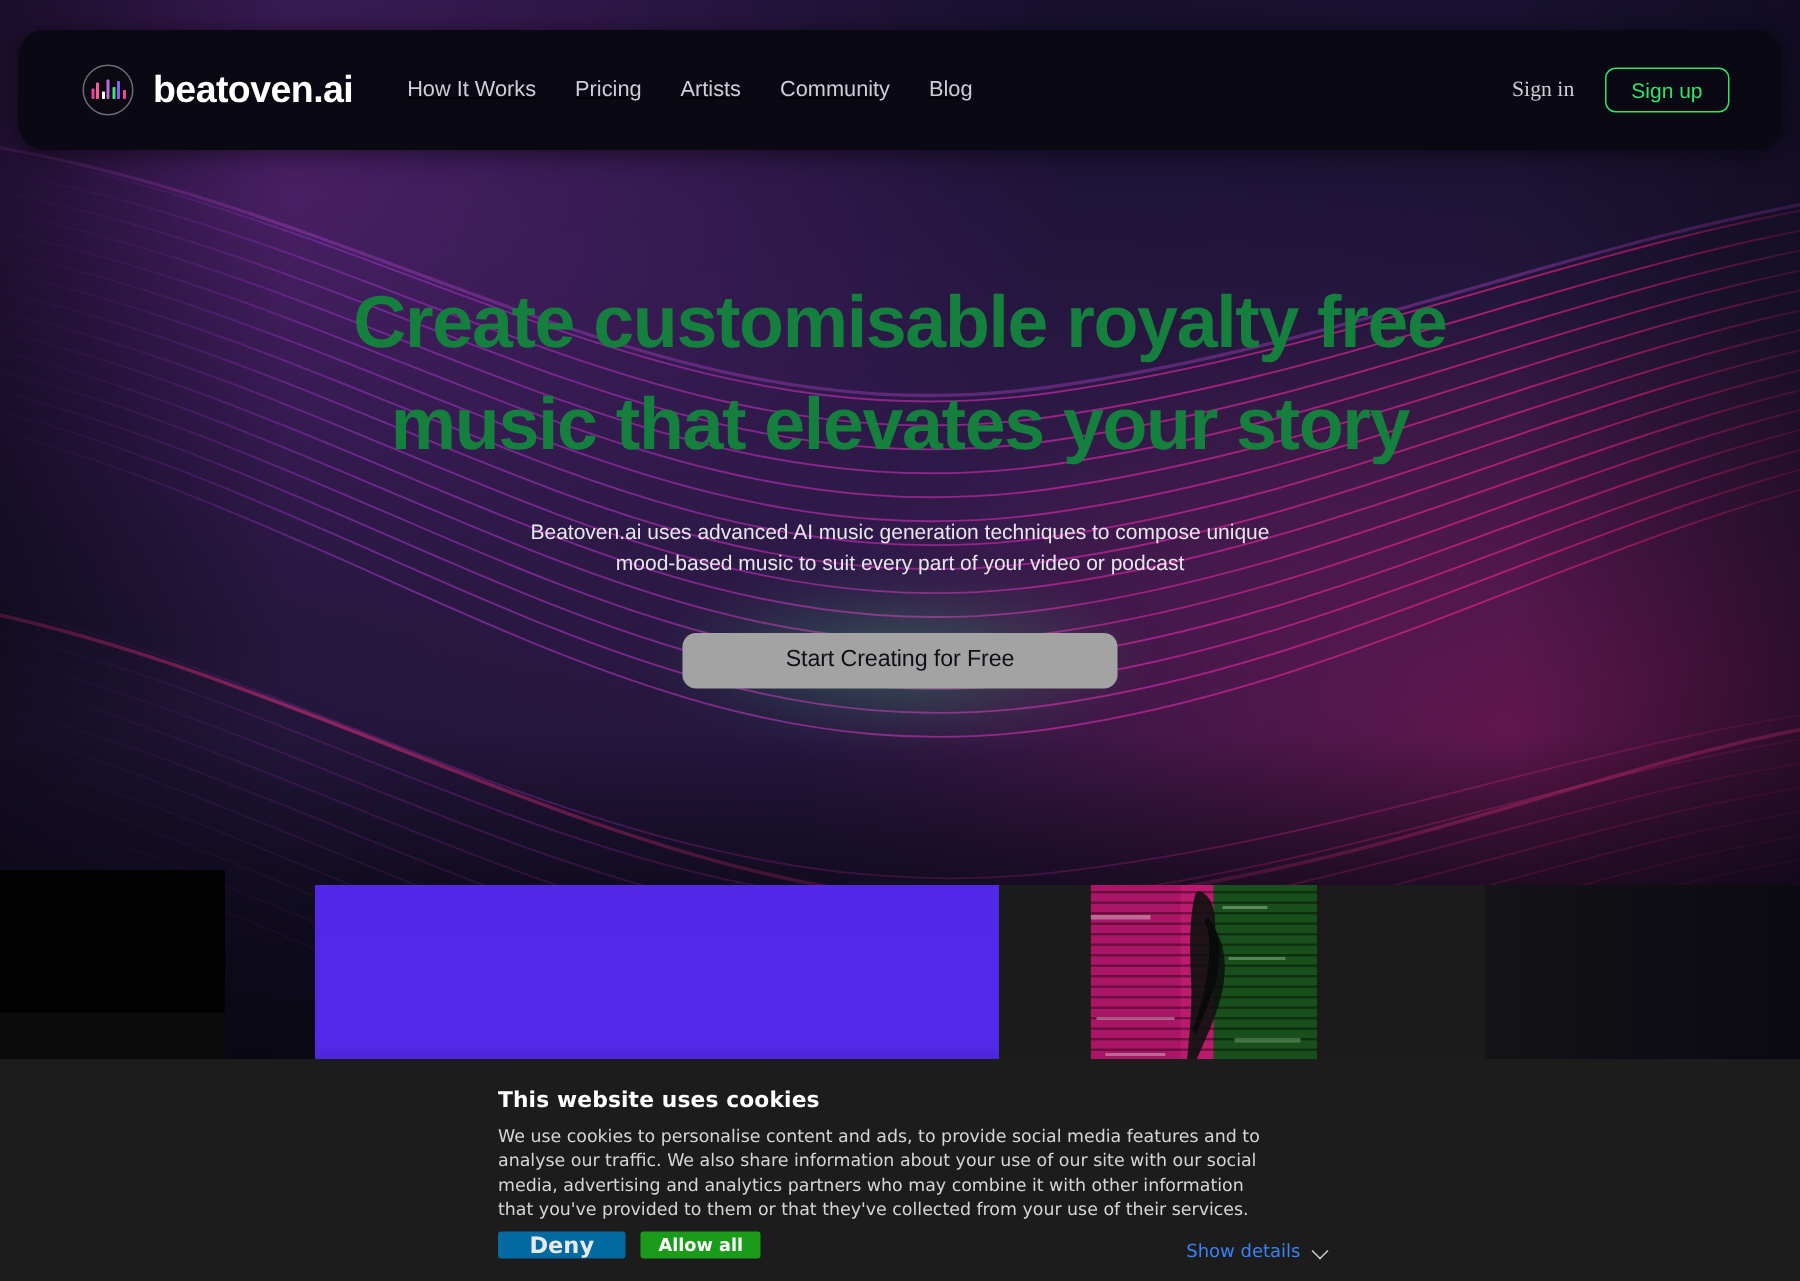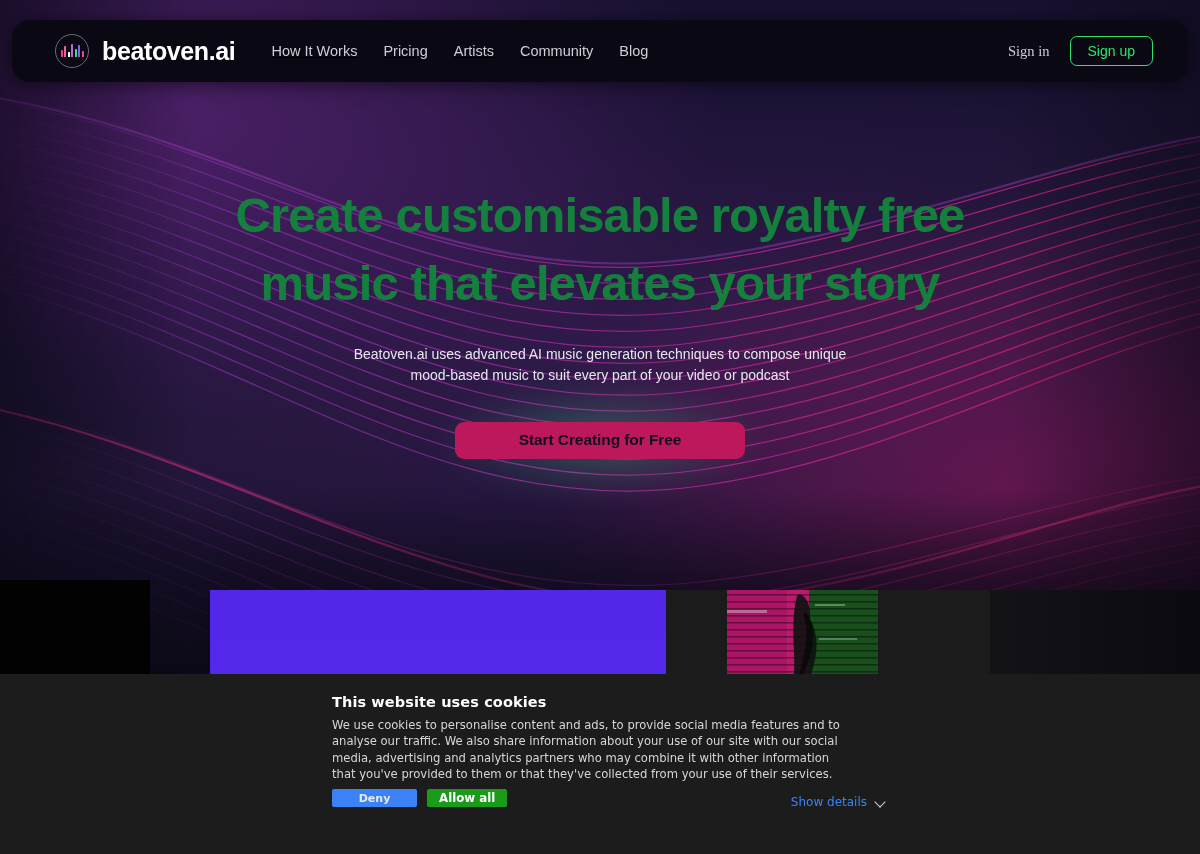--- a/index.html
+++ b/index.html
@@ -30,21 +30,21 @@
     pointer-events:none;
   }
   .hero-fade-sides {
     position:absolute; inset:0;
     background:linear-gradient(to right, rgba(8,6,18,.55) 0%, rgba(8,6,18,0) 16%, rgba(8,6,18,0) 84%, rgba(8,6,18,.45) 100%);
     pointer-events:none;
   }
 
   
   .navbar {
-    position:absolute; left:12px; top:20px; width:1176px; height:62px;
+    position:absolute; left:12px; top:20px; width:1176px; height:80px;
     background:#0a0812; border-radius:18px;
     display:flex; align-items:center; z-index:40;
     box-shadow:0 2px 18px rgba(0,0,0,.55);
   }
   .brand { display:flex; align-items:center; gap:13px; margin-left:43px; }
   .logo-mark {
     width:34px; height:34px; border-radius:50%;
     border:1px solid #6d6a78; background:#0b0912;
     display:flex; align-items:flex-end; justify-content:center;
     gap:1.5px; padding-bottom:10px; flex-shrink:0;
@@ -80,56 +80,56 @@
     text-align:center; max-width:500px;
   }
   .cta-wrap { margin-top:37px; position:relative; }
   .cta-glow {
     position:absolute; left:50%; top:50%; transform:translate(-50%,-50%);
     width:330px; height:110px; border-radius:60px;
     background:radial-gradient(ellipse at center, rgba(64,225,130,.30) 0%, rgba(64,225,130,.10) 48%, rgba(64,225,130,0) 72%);
     filter:blur(14px); pointer-events:none;
   }
   .cta-btn {
-    position:relative; background:#be185d; color:#111018;
-    font-size:15.5px; font-weight:700; border:none; border-radius:9px;
+    position:relative; background:#a3a3a3; color:#111018;
+    font-size:15.5px; font-weight:400; border:none; border-radius:9px;
     padding:0 40px; height:37px; min-width:290px; cursor:pointer;
     font-family:"Liberation Sans", sans-serif; letter-spacing:-.005em;
   }
 
   
   .thumb-strip { position:absolute; left:0; top:590px; width:1200px; height:126px; z-index:15; }
   .thumb { position:absolute; top:0; height:126px; overflow:hidden; }
   .thumb-dark-left { left:0;    width:150px; background:#0b0b0c; }
   .thumb-black     { left:0;    width:150px; background:#020203; top:-10px; height:95px; }
   .thumb-purple    { left:210px; width:456px; background:linear-gradient(to bottom,#5227e8 0%,#5529ec 82%,#4722c9 100%); }
   .thumb-panel     { left:666px; width:324px; background:#1b1b1c; }
   .thumb-glitch    { left:727px; width:151px; background:#1d221b; }
   .thumb-right-edge{ left:990px; width:210px; background:linear-gradient(to right,#131318 0%, #0d0d13 60%, #0a0a10 100%); }
 
   .glitch-canvas { position:absolute; inset:0; }
 
   
   .cookie {
-    position:absolute; left:0; bottom:0; width:1200px; height:180px;
+    position:absolute; left:0; bottom:0; width:1200px; height:148px;
     background:#1c1c1c; z-index:60;
     font-family:"DejaVu Sans", sans-serif;
   }
   .cookie-inner { position:absolute; left:332px; top:20px; width:830px; }
   .cookie-title { color:#fff; font-size:14.5px; font-weight:700; letter-spacing:.1px; }
   .cookie-body {
     margin-top:7px; color:#d6d6d6; font-size:11.6px; line-height:1.42; max-width:510px;
   }
   .cookie-actions {
     position:absolute; left:332px; top:115px; width:830px;
     display:flex; align-items:center;
   }
   .btn-deny {
-    background:#3b82f6; color:#e9e9e9; border:none; border-radius:2px;
-    font-size:11px; font-weight:700; padding:0 12px; height:18px; min-width:85px;
+    background:#0369a1; color:#e9e9e9; border:none; border-radius:2px;
+    font-size:15px; font-weight:700; padding:0 12px; height:18px; min-width:85px;
     cursor:pointer; font-family:"DejaVu Sans", sans-serif;
   }
   .btn-allow {
     background:#1a9c1a; color:#fff; border:none; border-radius:2px;
     font-size:11.8px; font-weight:700; padding:0 12px; height:18px; min-width:78px;
     margin-left:10px; cursor:pointer; font-family:"DejaVu Sans", sans-serif;
   }
   .show-details {
     margin-left:auto; margin-right:277px; color:#3b82f6; font-size:12px;
     display:flex; align-items:center; gap:9px; cursor:pointer; white-space:nowrap;

